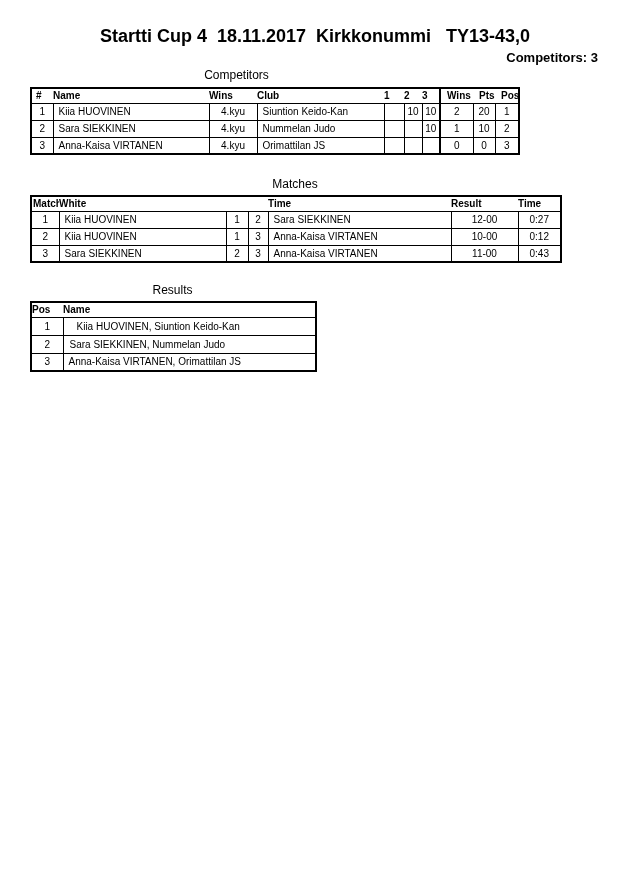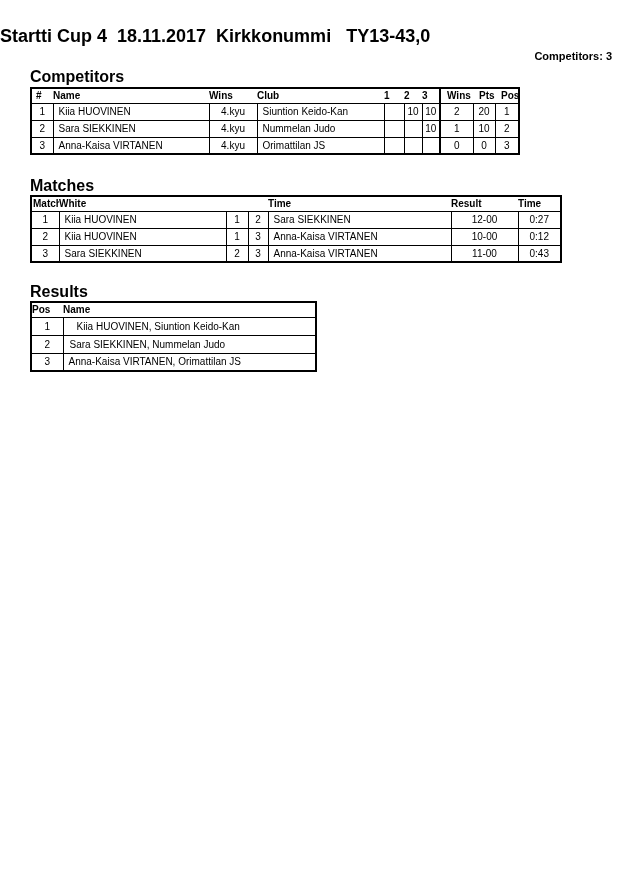--- a/index.html
+++ b/index.html
@@ -5,30 +5,30 @@
   * { margin: 0; padding: 0; box-sizing: border-box; }
   html, body { background: #ffffff; }
   body {
     width: 630px; height: 891px;
     position: relative;
     font-family: "Liberation Sans", "DejaVu Sans", sans-serif;
     color: #000;
   }
   .page-title {
     position: absolute; top: 26px; left: 0; width: 630px;
-    text-align: left; font-size: 18px; font-weight: bold;
+    text-align: center; font-size: 18px; font-weight: bold;
     white-space: pre;
   }
   .competitors-count {
-    position: absolute; top: 50px; right: 18px;
-    font-size: 11px; font-weight: bold;
+    position: absolute; top: 50px; right: 32px;
+    font-size: 13px; font-weight: bold;
   }
   .section-heading {
-    position: absolute; font-size: 16px; font-weight: bold;
-    text-align: left;
+    position: absolute; font-size: 12px; font-weight: normal;
+    text-align: center;
   }
   #competitors-heading { top: 68px; left: 30px; width: 413px; }
   #matches-heading     { top: 177px; left: 30px; width: 530px; }
   #results-heading     { top: 283px; left: 30px; width: 285px; }
 
   table {
     position: absolute;
     border-collapse: collapse; table-layout: fixed;
     border: 2px solid #000;
     font-size: 10px;

